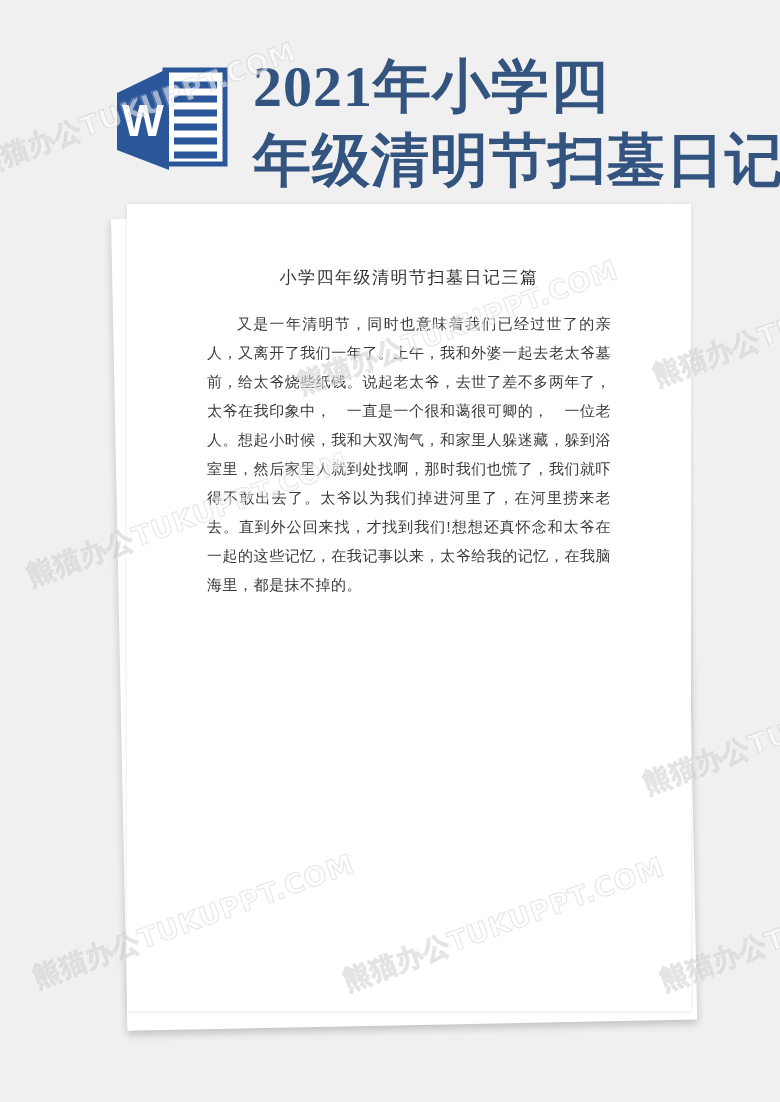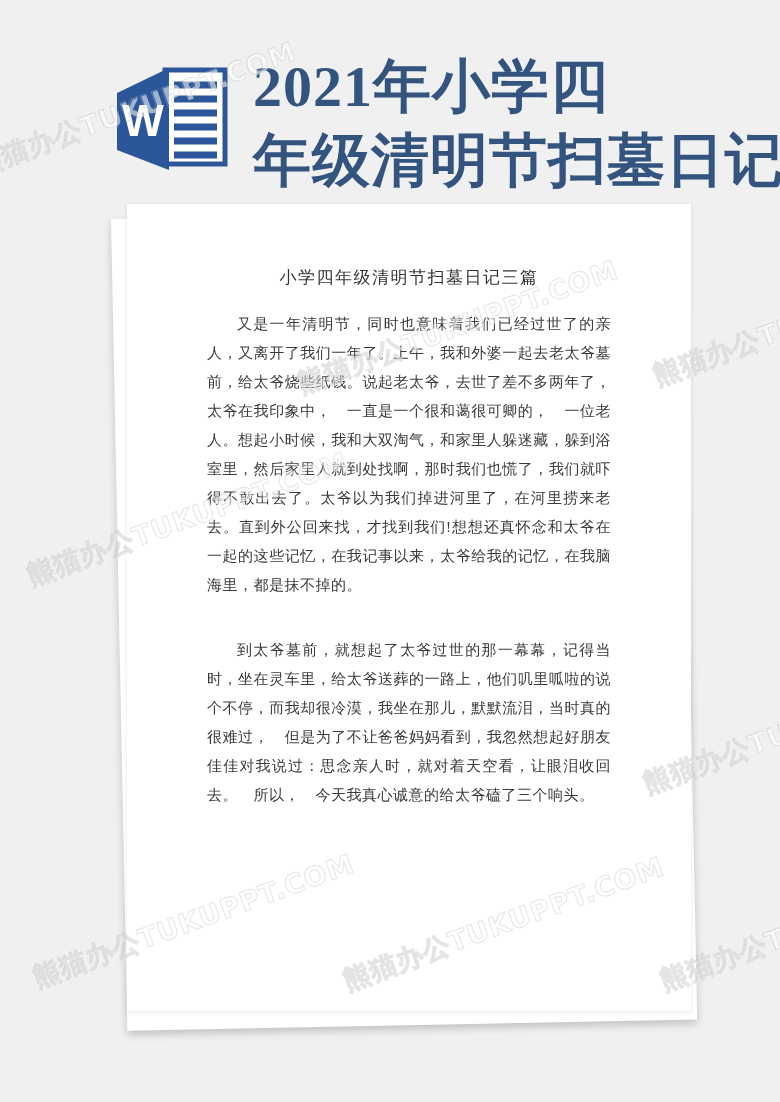--- a/index.html
+++ b/index.html
@@ -124,15 +124,14 @@
     <span class="t-line">2021年小学四</span>
     <span class="t-line">年级清明节扫墓日记三篇</span>
   </div>
 </div>
 
 <div class="sheet back"></div>
 <div class="sheet front">
   <div class="page-inner">
     <h3 class="page-title">小学四年级清明节扫墓日记三篇</h3>
     <p class="para">又是一年清明节，同时也意味着我们已经过世了的亲人，又离开了我们一年了。上午，我和外婆一起去老太爷墓前，给太爷烧些纸钱。说起老太爷，去世了差不多两年了，太爷在我印象中，　一直是一个很和蔼很可卿的，　一位老人。想起小时候，我和大双淘气，和家里人躲迷藏，躲到浴室里，然后家里人就到处找啊，那时我们也慌了，我们就吓得不敢出去了。太爷以为我们掉进河里了，在河里捞来老去。直到外公回来找，才找到我们!想想还真怀念和太爷在一起的这些记忆，在我记事以来，太爷给我的记忆，在我脑海里，都是抹不掉的。</p>
-    <p class="para">到太爷墓前，就想起了太爷过世的那一幕幕，记得当时，坐在灵车里，给太爷送葬的一路上，他们叽里呱啦的说个不停，而我却很冷漠，我坐在那儿，默默流泪，当时真的很难过，　但是为了不让爸爸妈妈看到，我忽然想起好朋友佳佳对我说过：思念亲人时，就对着天空看，让眼泪收回去。　所以，　今天我真心诚意的给太爷磕了三个响头。</p>
   </div>
 </div>
 
 </body></html>

